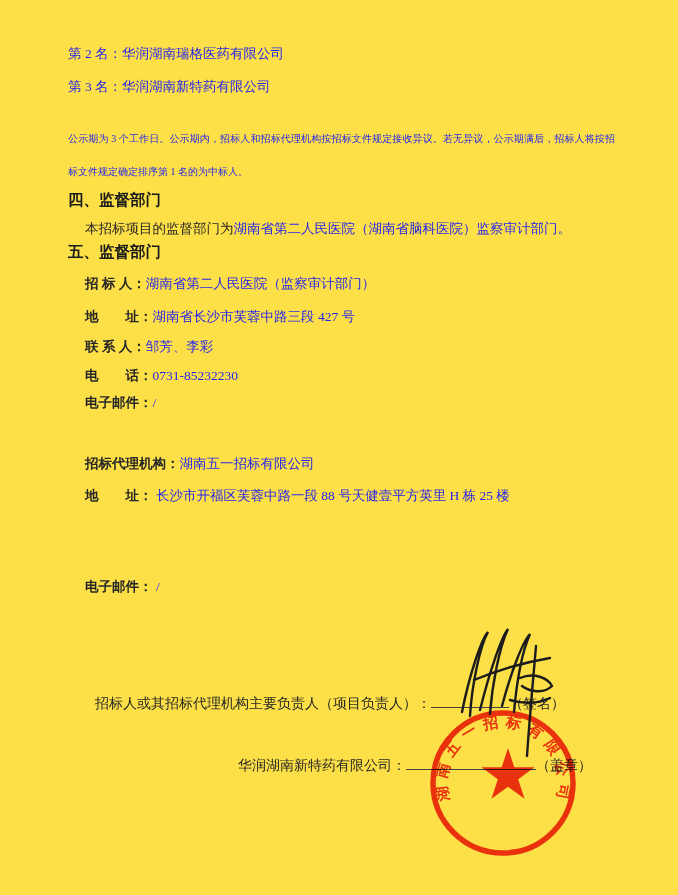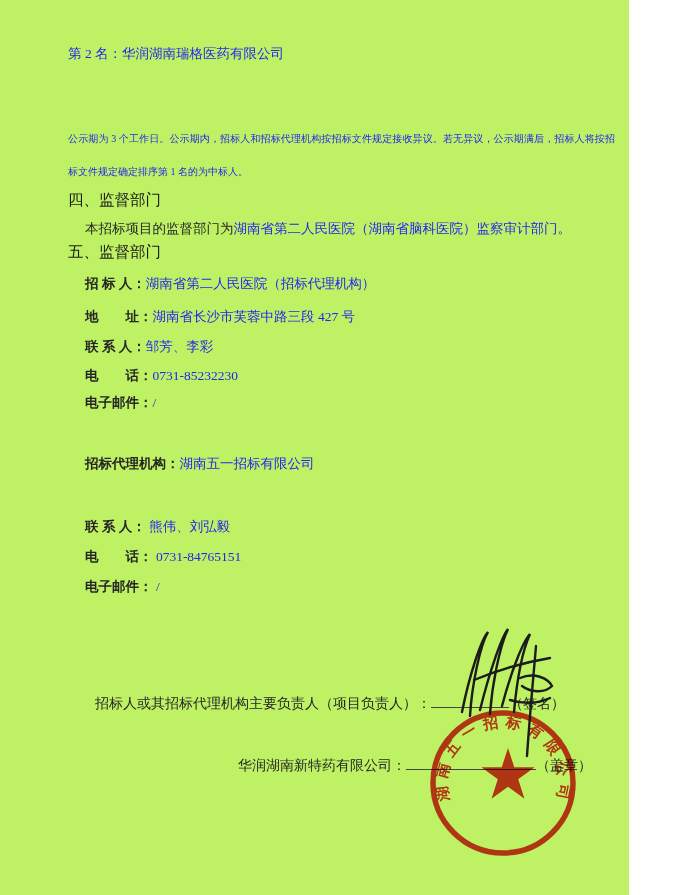--- a/index.html
+++ b/index.html
@@ -1,34 +1,34 @@
 <!DOCTYPE html>
 <html><head>
 <meta charset="utf-8">
 <style>
   html,body{margin:0;padding:0;background:#ffffff;}
   .page{
     position:relative;
-    width:629px;height:895px;
-    background:#bef264;
+    width:678px;height:895px;
+    background:#fde047;
     font-family:"Liberation Serif","DejaVu Serif",serif;
     color:#262626;
     overflow:hidden;
   }
   .line{position:absolute;font-size:13.5px;line-height:19px;white-space:pre;}
   .blue{color:#2424ee;}
   .blk{color:#262626;}
   .para{
     position:absolute;left:68px;top:122px;width:547px;
     font-size:10px;line-height:33px;color:#2424ee;
     text-align:justify;
   }
   .h{
     position:absolute;left:68px;margin:0;
-    font-size:15.5px;font-weight:normal;color:#1a1a1a;
+    font-size:15.5px;font-weight:bold;color:#1a1a1a;
     font-family:"Liberation Sans","DejaVu Sans",sans-serif;
     white-space:pre;
   }
   .row{position:absolute;left:85px;font-size:13.5px;line-height:19px;white-space:pre;}
   .row .lbl{color:#262626;font-weight:bold;}
   .row .val{color:#2424ee;}
   .sig{position:absolute;font-size:14px;color:#262626;white-space:pre;}
   .uline{
     display:inline-block;height:15px;
     border-bottom:1px solid #444;
@@ -43,38 +43,38 @@
     font-family:"Liberation Sans","DejaVu Sans",sans-serif;
     font-weight:bold;
   }
 </style>
 </head>
 <body>
 
 <div class="page">
 
   <div class="line blue" style="left:68px;top:44px">第 2 名：华润湖南瑞格医药有限公司</div>
+  <div class="line blue" style="left:68px;top:77px">第 3 名：华润湖南新特药有限公司</div>
 
   <div class="para">公示期为 3 个工作日。公示期内，招标人和招标代理机构按招标文件规定接收异议。若无异议，公示期满后，招标人将按招标文件规定确定排序第 1 名的为中标人。</div>
 
   <h2 class="h" style="top:190px">四、监督部门</h2>
 
   <div class="line" style="left:85px;top:219px"><span class="blk">本招标项目的监督部门为</span><span class="blue">湖南省第二人民医院（湖南省脑科医院）监察审计部门。</span></div>
 
   <h2 class="h" style="top:242px">五、监督部门</h2>
 
-  <div class="row" style="top:274px"><span class="lbl">招 标 人：</span><span class="val">湖南省第二人民医院（招标代理机构）</span></div>
+  <div class="row" style="top:274px"><span class="lbl">招 标 人：</span><span class="val">湖南省第二人民医院（监察审计部门）</span></div>
   <div class="row" style="top:307px"><span class="lbl">地　　址：</span><span class="val">湖南省长沙市芙蓉中路三段 427 号</span></div>
   <div class="row" style="top:337px"><span class="lbl">联 系 人：</span><span class="val">邹芳、李彩</span></div>
   <div class="row" style="top:366px"><span class="lbl">电　　话：</span><span class="val">0731-85232230</span></div>
   <div class="row" style="top:393px"><span class="lbl">电子邮件：</span><span class="val">/</span></div>
 
   <div class="row" style="top:454px"><span class="lbl">招标代理机构：</span><span class="val">湖南五一招标有限公司</span></div>
-  <div class="row" style="top:517px"><span class="lbl">联 系 人：</span><span class="val"> 熊伟、刘弘毅</span></div>
-  <div class="row" style="top:547px"><span class="lbl">电　　话：</span><span class="val"> 0731-84765151</span></div>
+  <div class="row" style="top:486px"><span class="lbl">地　　址：</span><span class="val"> 长沙市开福区芙蓉中路一段 88 号天健壹平方英里 H 栋 25 楼</span></div>
   <div class="row" style="top:577px"><span class="lbl">电子邮件：</span><span class="val"> /</span></div>
 
   <div class="sig" style="left:95px;top:692px"><span>招标人或其招标代理机构主要负责人（项目负责人）：</span><span class="uline" style="width:78px"></span><span>（签名）</span></div>
 
   <div class="sig" style="left:238px;top:754px"><span>华润湖南新特药有限公司：</span><span class="uline" style="width:130px"></span><span>（盖章）</span></div>
 
   <svg class="sig-svg" viewBox="0 0 112 138">
     <g fill="none" stroke="#1c1c1c" stroke-width="2.4" stroke-linecap="round">
       <path d="M12,92 C20,52 32,18 38,12 C30,26 22,64 20,96"></path>
       <path d="M30,90 C40,50 52,16 58,9 C49,28 42,66 40,94"></path>

